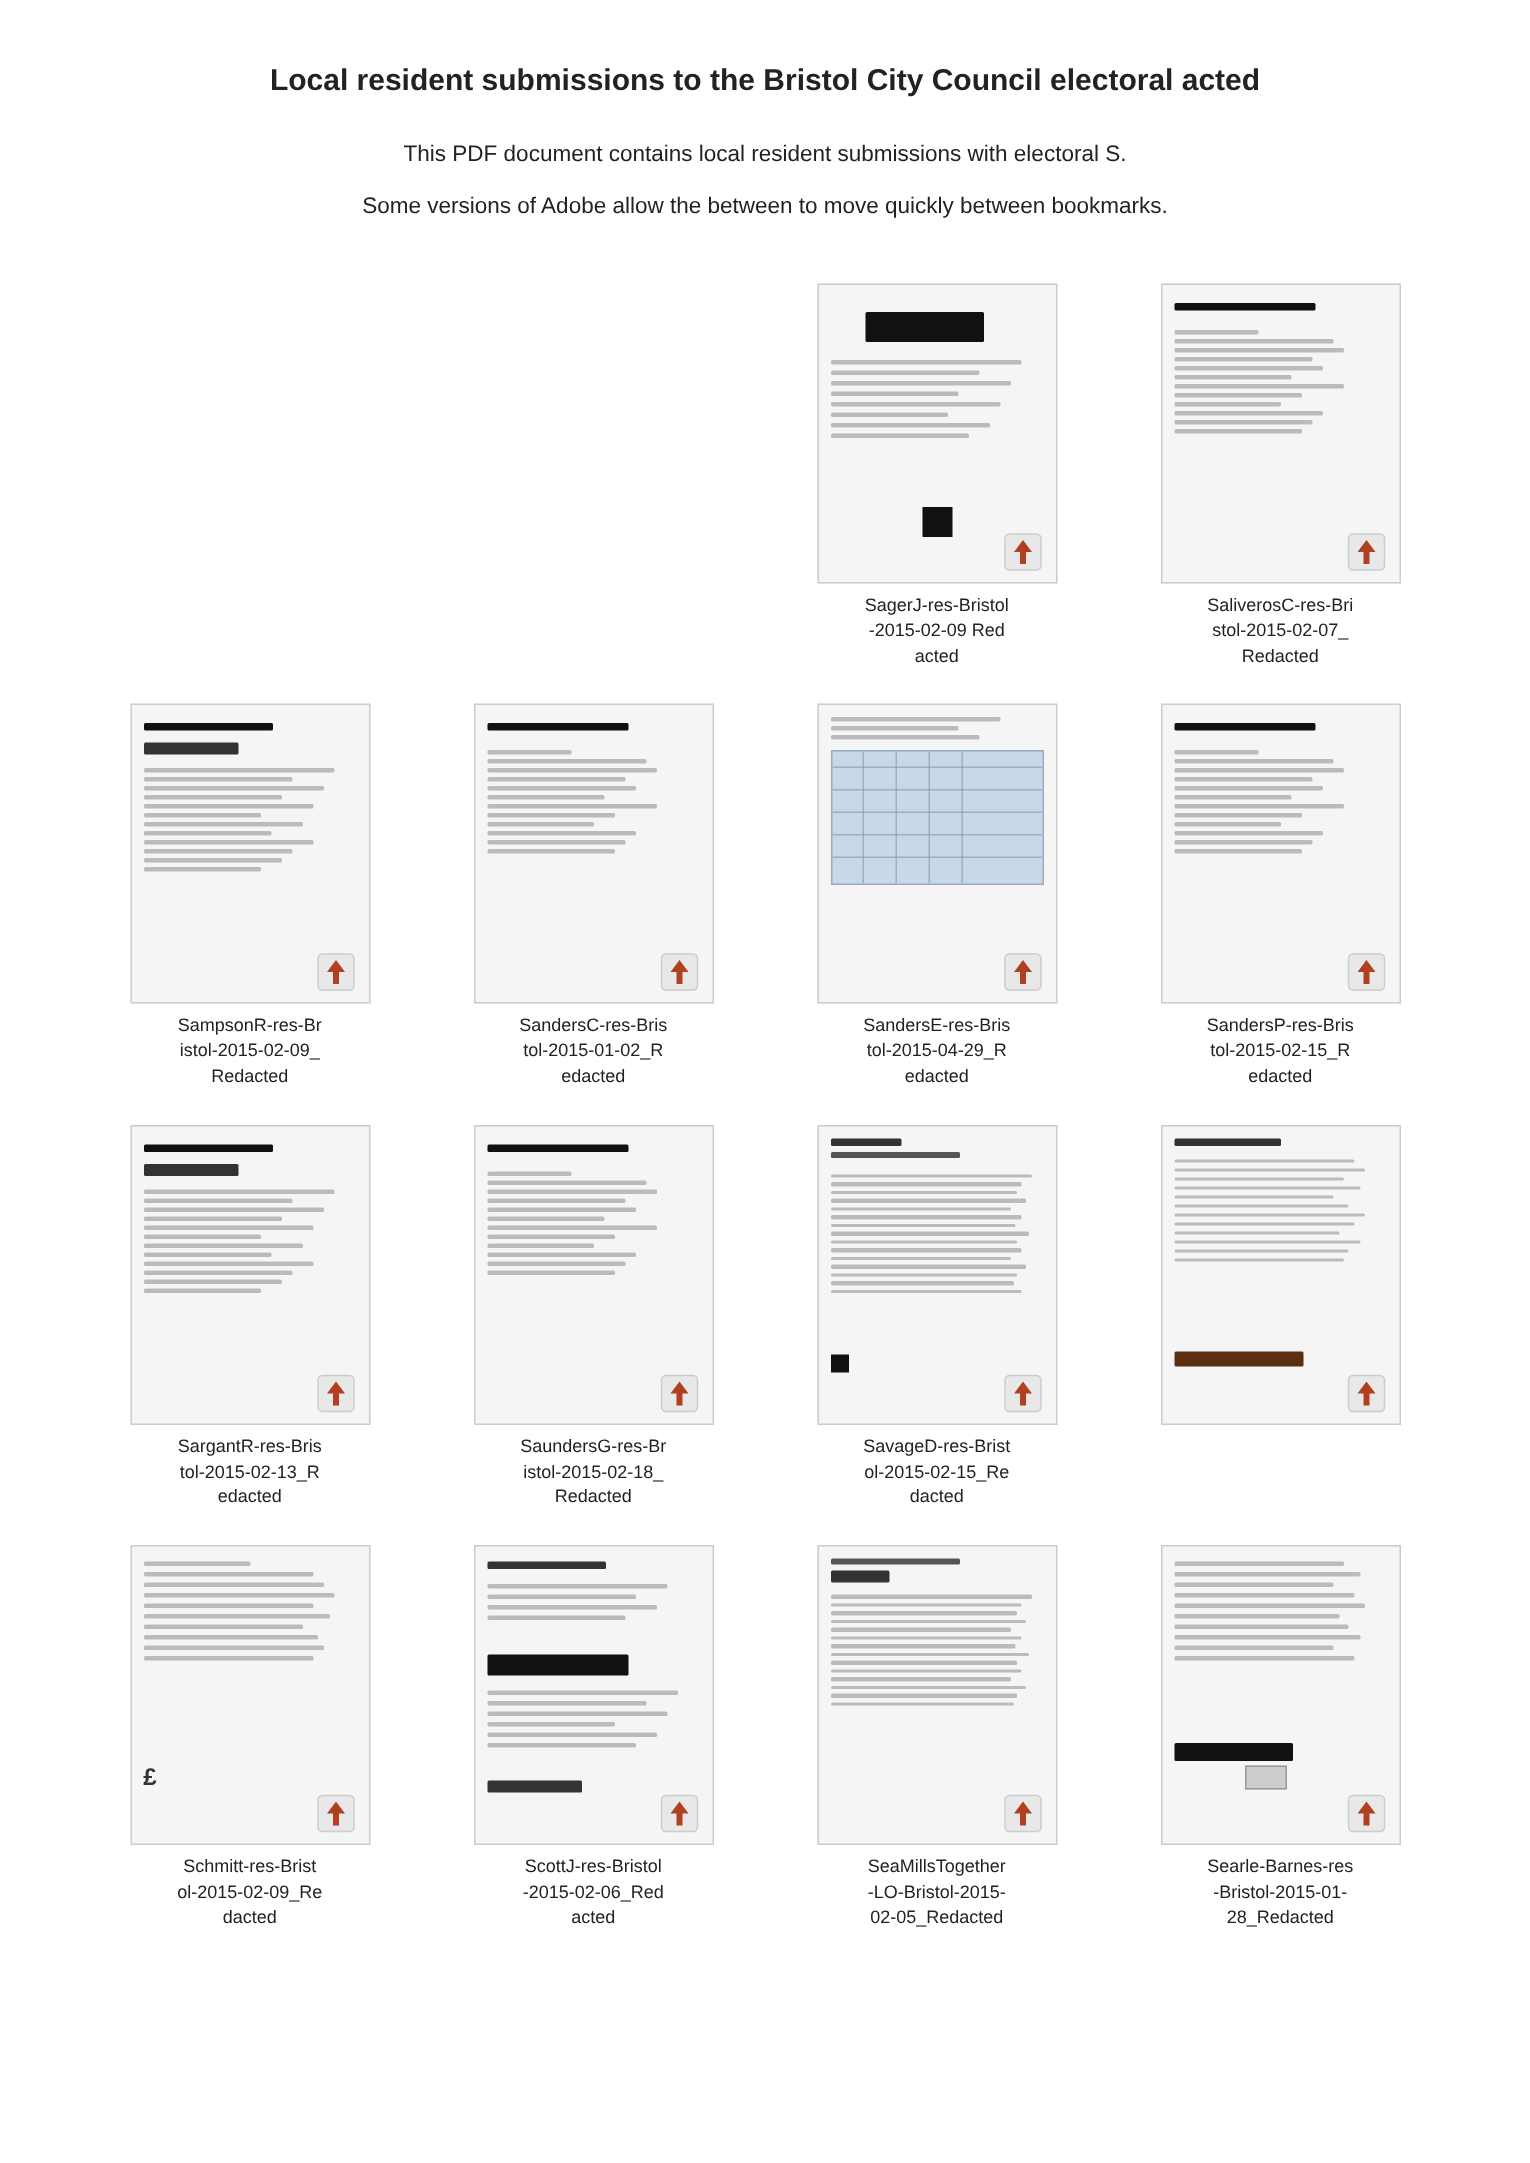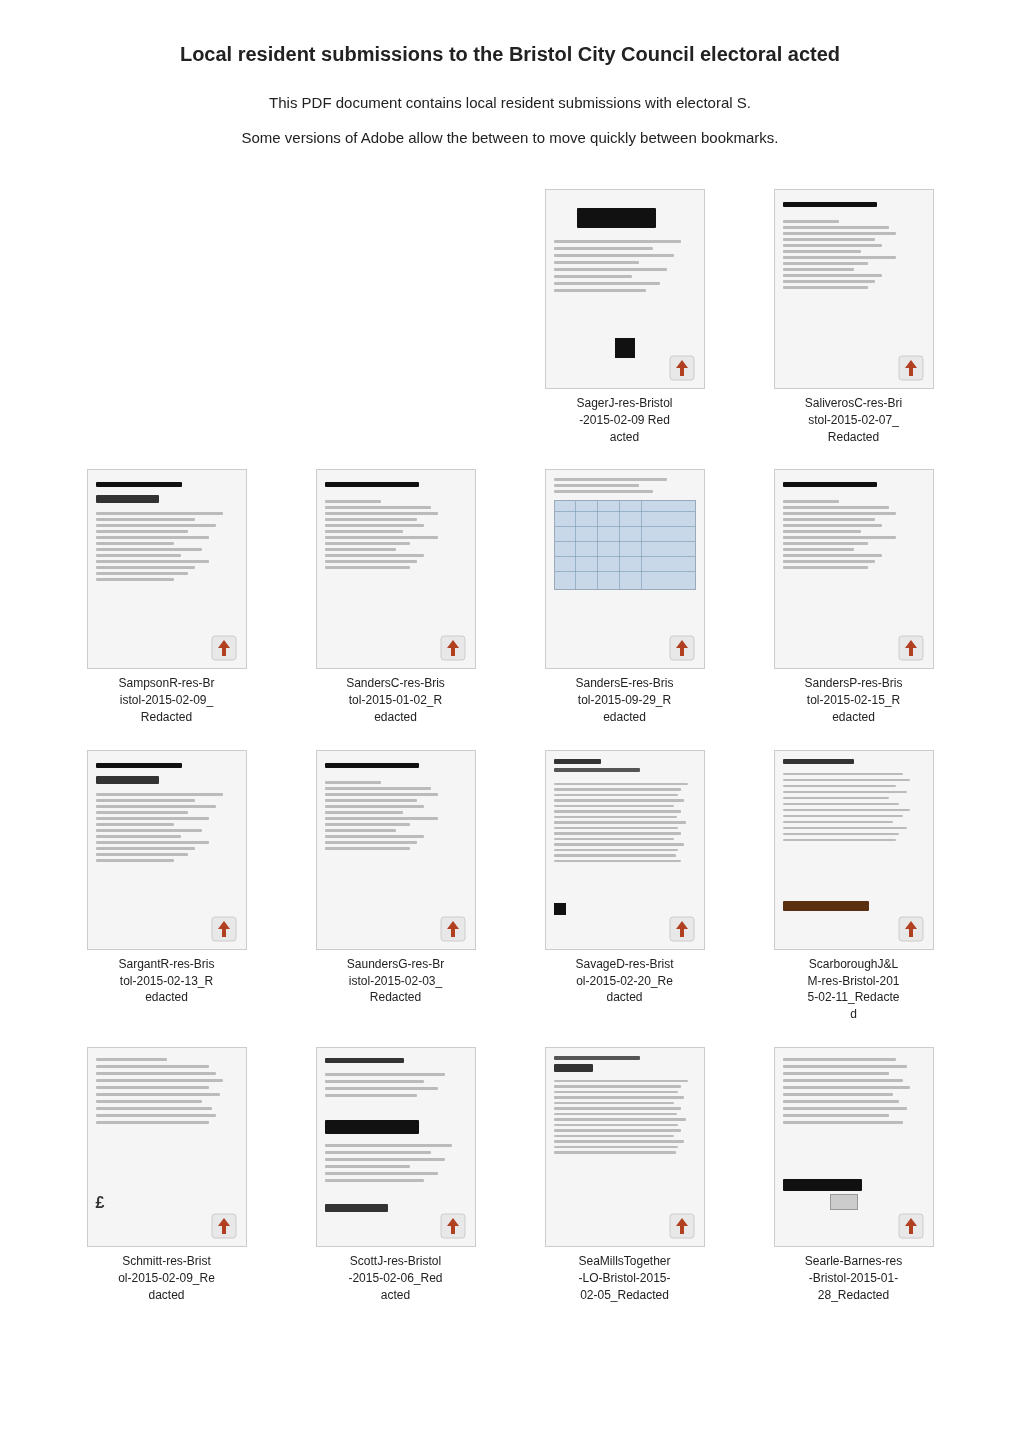--- a/index.html
+++ b/index.html
@@ -192,21 +192,21 @@
           <div style="position: absolute; left: 20px; top: 0px; height: 100%; width: 1px; background: rgb(122, 154, 176); opacity: 0.6;"></div>
           <div style="position: absolute; left: 42px; top: 0px; height: 100%; width: 1px; background: rgb(122, 154, 176); opacity: 0.6;"></div>
           <div style="position: absolute; left: 64px; top: 0px; height: 100%; width: 1px; background: rgb(122, 154, 176); opacity: 0.6;"></div>
           <div style="position: absolute; left: 86px; top: 0px; height: 100%; width: 1px; background: rgb(122, 154, 176); opacity: 0.6;"></div>
         </div>
         <div class="pdf-icon"><svg viewBox="0 0 28 28" fill="none" xmlns="http://www.w3.org/2000/svg">
     <rect x="2" y="2" width="24" height="24" rx="3" fill="#e8e8e8" stroke="#ccc" stroke-width="1"></rect>
     <polygon points="14,6 20,14 16,14 16,22 12,22 12,14 8,14" fill="#b04020"></polygon>
   </svg></div>
       </div>
-      <div class="doc-label"><span>SandersE-res-Bris</span><br><span>tol-2015-09-29_R</span><br><span>edacted</span></div>
+      <div class="doc-label"><span>SandersE-res-Bris</span><br><span>tol-2015-04-29_R</span><br><span>edacted</span></div>
     </div>
     <div class="grid-item">
       <div class="doc-thumbnail">
         <div style="position: absolute; top: 12px; left: 8px; width: 60%; height: 5px; background: rgb(17, 17, 17); border-radius: 1px;"></div>
         <div style="position: absolute; top: 30px; left: 8px; right: 8px;">
           <div style="height: 3px; background: rgb(187, 187, 187); margin-bottom: 3px; border-radius: 1px; width: 40%;"></div>
           <div style="height: 3px; background: rgb(187, 187, 187); margin-bottom: 3px; border-radius: 1px; width: 75%;"></div>
           <div style="height: 3px; background: rgb(187, 187, 187); margin-bottom: 3px; border-radius: 1px; width: 80%;"></div>
           <div style="height: 3px; background: rgb(187, 187, 187); margin-bottom: 3px; border-radius: 1px; width: 65%;"></div>
           <div style="height: 3px; background: rgb(187, 187, 187); margin-bottom: 3px; border-radius: 1px; width: 70%;"></div>
@@ -265,21 +265,21 @@
           <div style="height: 3px; background: rgb(187, 187, 187); margin-bottom: 3px; border-radius: 1px; width: 50%;"></div>
           <div style="height: 3px; background: rgb(187, 187, 187); margin-bottom: 3px; border-radius: 1px; width: 70%;"></div>
           <div style="height: 3px; background: rgb(187, 187, 187); margin-bottom: 3px; border-radius: 1px; width: 65%;"></div>
           <div style="height: 3px; background: rgb(187, 187, 187); margin-bottom: 3px; border-radius: 1px; width: 60%;"></div>
         </div>
         <div class="pdf-icon"><svg viewBox="0 0 28 28" fill="none" xmlns="http://www.w3.org/2000/svg">
     <rect x="2" y="2" width="24" height="24" rx="3" fill="#e8e8e8" stroke="#ccc" stroke-width="1"></rect>
     <polygon points="14,6 20,14 16,14 16,22 12,22 12,14 8,14" fill="#b04020"></polygon>
   </svg></div>
       </div>
-      <div class="doc-label"><span>SaundersG-res-Br</span><br><span>istol-2015-02-03_</span><br><span>Redacted</span></div>
+      <div class="doc-label"><span>SaundersG-res-Br</span><br><span>istol-2015-02-18_</span><br><span>Redacted</span></div>
     </div>
     <div class="grid-item">
       <div class="doc-thumbnail">
         <div style="position: absolute; top: 8px; left: 8px; width: 30%; height: 5px; background: rgb(51, 51, 51); border-radius: 1px;"></div>
         <div style="position: absolute; top: 17px; left: 8px; width: 55%; height: 4px; background: rgb(85, 85, 85); border-radius: 1px;"></div>
         <div style="position: absolute; bottom: 34px; left: 8px; width: 12px; height: 12px; background: rgb(17, 17, 17);"></div>
         <div style="position: absolute; top: 32px; left: 8px; right: 8px;">
           <div style="height: 2.5px; background: rgb(187, 187, 187); margin-bottom: 3px; border-radius: 1px; width: 95%;"></div>
           <div style="height: 2.5px; background: rgb(187, 187, 187); margin-bottom: 3px; border-radius: 1px; width: 90%;"></div>
           <div style="height: 2.5px; background: rgb(187, 187, 187); margin-bottom: 3px; border-radius: 1px; width: 88%;"></div>
@@ -294,21 +294,21 @@
           <div style="height: 2.5px; background: rgb(187, 187, 187); margin-bottom: 3px; border-radius: 1px; width: 92%;"></div>
           <div style="height: 2.5px; background: rgb(187, 187, 187); margin-bottom: 3px; border-radius: 1px; width: 88%;"></div>
           <div style="height: 2.5px; background: rgb(187, 187, 187); margin-bottom: 3px; border-radius: 1px; width: 86%;"></div>
           <div style="height: 2.5px; background: rgb(187, 187, 187); margin-bottom: 3px; border-radius: 1px; width: 90%;"></div>
         </div>
         <div class="pdf-icon"><svg viewBox="0 0 28 28" fill="none" xmlns="http://www.w3.org/2000/svg">
     <rect x="2" y="2" width="24" height="24" rx="3" fill="#e8e8e8" stroke="#ccc" stroke-width="1"></rect>
     <polygon points="14,6 20,14 16,14 16,22 12,22 12,14 8,14" fill="#b04020"></polygon>
   </svg></div>
       </div>
-      <div class="doc-label"><span>SavageD-res-Brist</span><br><span>ol-2015-02-20_Re</span><br><span>dacted</span></div>
+      <div class="doc-label"><span>SavageD-res-Brist</span><br><span>ol-2015-02-15_Re</span><br><span>dacted</span></div>
     </div>
     <div class="grid-item">
       <div class="doc-thumbnail">
         <div style="position: absolute; top: 8px; left: 8px; width: 45%; height: 5px; background: rgb(51, 51, 51); border-radius: 1px;"></div>
         <div style="position: absolute; top: 22px; left: 8px; right: 8px;">
           <div style="height: 2.5px; background: rgb(187, 187, 187); margin-bottom: 3.5px; border-radius: 1px; width: 85%;"></div>
           <div style="height: 2.5px; background: rgb(187, 187, 187); margin-bottom: 3.5px; border-radius: 1px; width: 90%;"></div>
           <div style="height: 2.5px; background: rgb(187, 187, 187); margin-bottom: 3.5px; border-radius: 1px; width: 80%;"></div>
           <div style="height: 2.5px; background: rgb(187, 187, 187); margin-bottom: 3.5px; border-radius: 1px; width: 88%;"></div>
           <div style="height: 2.5px; background: rgb(187, 187, 187); margin-bottom: 3.5px; border-radius: 1px; width: 75%;"></div>
@@ -319,21 +319,20 @@
           <div style="height: 2.5px; background: rgb(187, 187, 187); margin-bottom: 3.5px; border-radius: 1px; width: 88%;"></div>
           <div style="height: 2.5px; background: rgb(187, 187, 187); margin-bottom: 3.5px; border-radius: 1px; width: 82%;"></div>
           <div style="height: 2.5px; background: rgb(187, 187, 187); margin-bottom: 3.5px; border-radius: 1px; width: 80%;"></div>
         </div>
         <div style="position: absolute; bottom: 38px; left: 8px; width: 55%; height: 10px; background: rgb(90, 48, 16); border-radius: 1px;"></div>
         <div class="pdf-icon"><svg viewBox="0 0 28 28" fill="none" xmlns="http://www.w3.org/2000/svg">
     <rect x="2" y="2" width="24" height="24" rx="3" fill="#e8e8e8" stroke="#ccc" stroke-width="1"></rect>
     <polygon points="14,6 20,14 16,14 16,22 12,22 12,14 8,14" fill="#b04020"></polygon>
   </svg></div>
       </div>
-      <div class="doc-label"><span>ScarboroughJ&amp;L</span><br><span>M-res-Bristol-201</span><br><span>5-02-11_Redacte</span><br><span>d</span></div>
     </div>
     <div class="grid-item">
       <div class="doc-thumbnail">
         <div style="position: absolute; top: 10px; left: 8px; right: 8px;">
           <div style="height: 3px; background: rgb(187, 187, 187); margin-bottom: 4px; border-radius: 1px; width: 50%;"></div>
           <div style="height: 3px; background: rgb(187, 187, 187); margin-bottom: 4px; border-radius: 1px; width: 80%;"></div>
           <div style="height: 3px; background: rgb(187, 187, 187); margin-bottom: 4px; border-radius: 1px; width: 85%;"></div>
           <div style="height: 3px; background: rgb(187, 187, 187); margin-bottom: 4px; border-radius: 1px; width: 90%;"></div>
           <div style="height: 3px; background: rgb(187, 187, 187); margin-bottom: 4px; border-radius: 1px; width: 80%;"></div>
           <div style="height: 3px; background: rgb(187, 187, 187); margin-bottom: 4px; border-radius: 1px; width: 88%;"></div>

